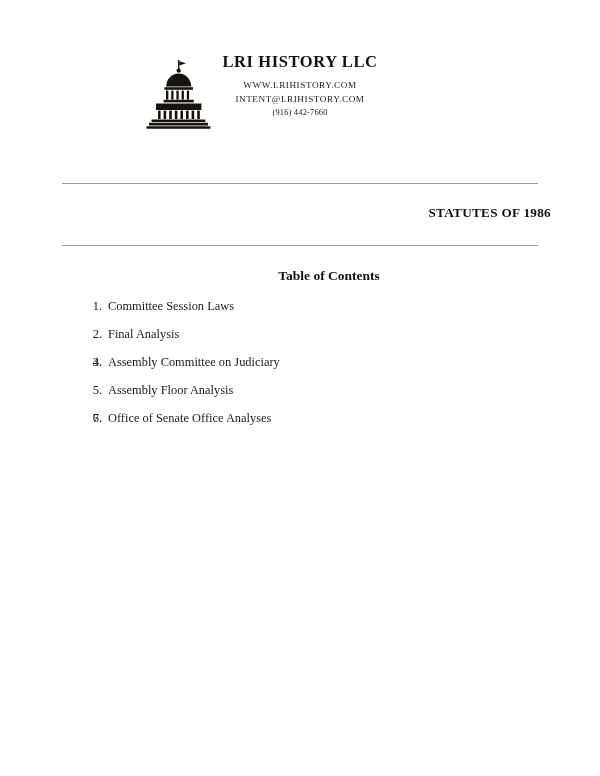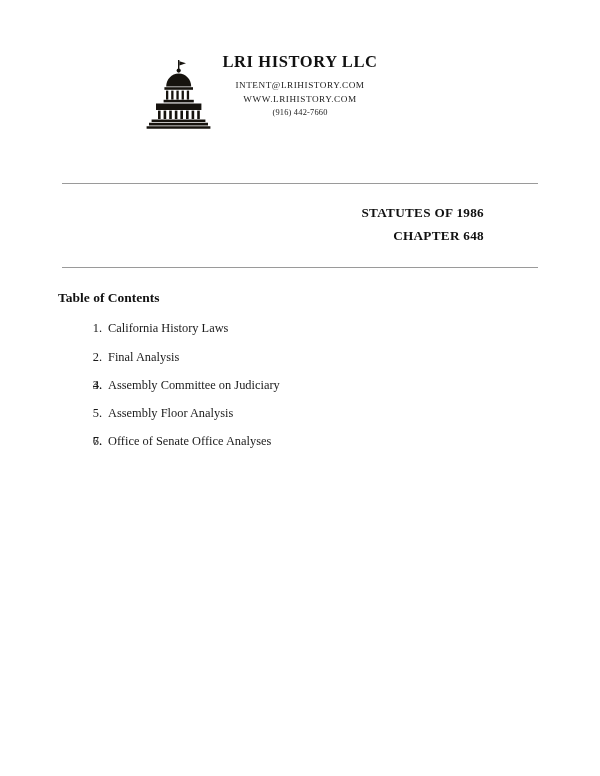--- a/index.html
+++ b/index.html
@@ -65,41 +65,42 @@
     border: 0;
     border-top: 1px solid #9a9a9a;
     margin: 0 62px;
   }
   .rule-top { margin-top: 36px; }
   .rule-bottom { margin-top: 20px; }
 
   
   .statute-block {
     text-align: right;
-    padding-right: 116px;
+    padding-right: 49px;
     padding-top: 18px;
   }
   .statute-line {
     font-size: 13.2px;
     font-weight: bold;
     letter-spacing: 0.3px;
     color: #111111;
     line-height: 1.72;
   }
 
   
   .toc {
     padding-left: 58px;
     padding-top: 22px;
   }
   .toc-title {
     font-size: 13.5px;
     font-weight: bold;
     color: #111111;
     margin-bottom: 16px;
+    text-align: center;
   }
   ol.toc-list {
     margin: 0;
     padding-left: 26px;
     list-style: none;
     counter-reset: tocitem;
   }
   ol.toc-list li {
     counter-increment: tocitem;
     position: relative;
@@ -159,41 +160,40 @@
 
           <path d="M9.6 61.4 L63.4 61.4 L63.4 64.0 L9.6 64.0 Z"></path>
           <path d="M7.0 64.8 L66.0 64.8 L66.0 67.4 L7.0 67.4 Z"></path>
           <path d="M4.6 68.2 L68.4 68.2 L68.4 70.8 L4.6 70.8 Z"></path>
         </g>
       </svg>
     </div>
 
     <div class="masthead">
       <div class="company-name">LRI HISTORY LLC</div>
+      <div class="contact-line">WWW.LRIHISTORY.COM</div>
       <div class="contact-line">INTENT@LRIHISTORY.COM</div>
-      <div class="contact-line">WWW.LRIHISTORY.COM</div>
       <div class="phone-line">(916) 442-7660</div>
     </div>
   </div>
 
   <hr class="rule rule-top">
 
   <div class="statute-block">
     <div class="statute-line">STATUTES OF 1986</div>
-    <div class="statute-line">CHAPTER  648</div>
   </div>
 
   <hr class="rule rule-bottom">
 
   <div class="toc">
     <div class="toc-title">Table of Contents</div>
     <ol class="toc-list">
       <li>
         <span class="num">1.</span>
-        <span>California History Laws</span>
+        <span>Committee Session Laws</span>
       </li>
       <li>
         <span class="num">2.</span>
         <span>Final Analysis</span>
       </li>
       <li>
         <span class="num">3.</span>
       </li>
       <li>
         <span class="num">4.</span>

